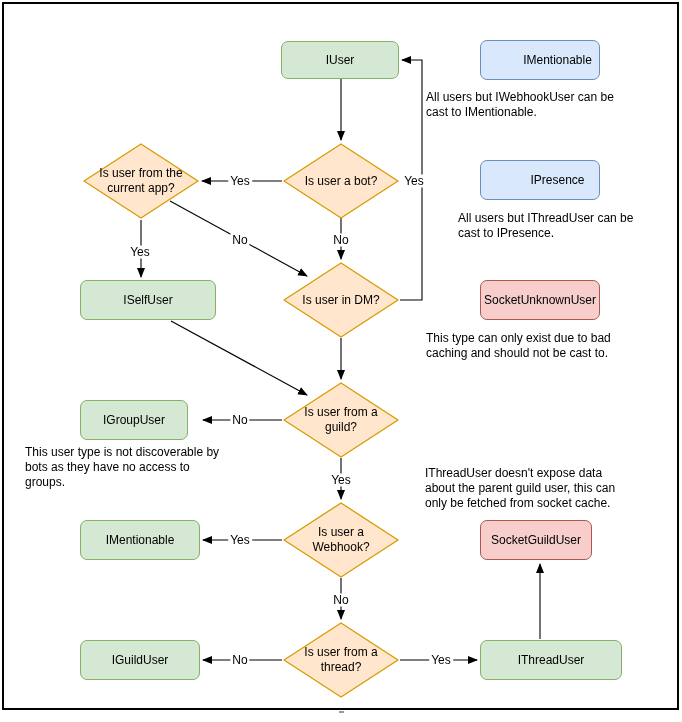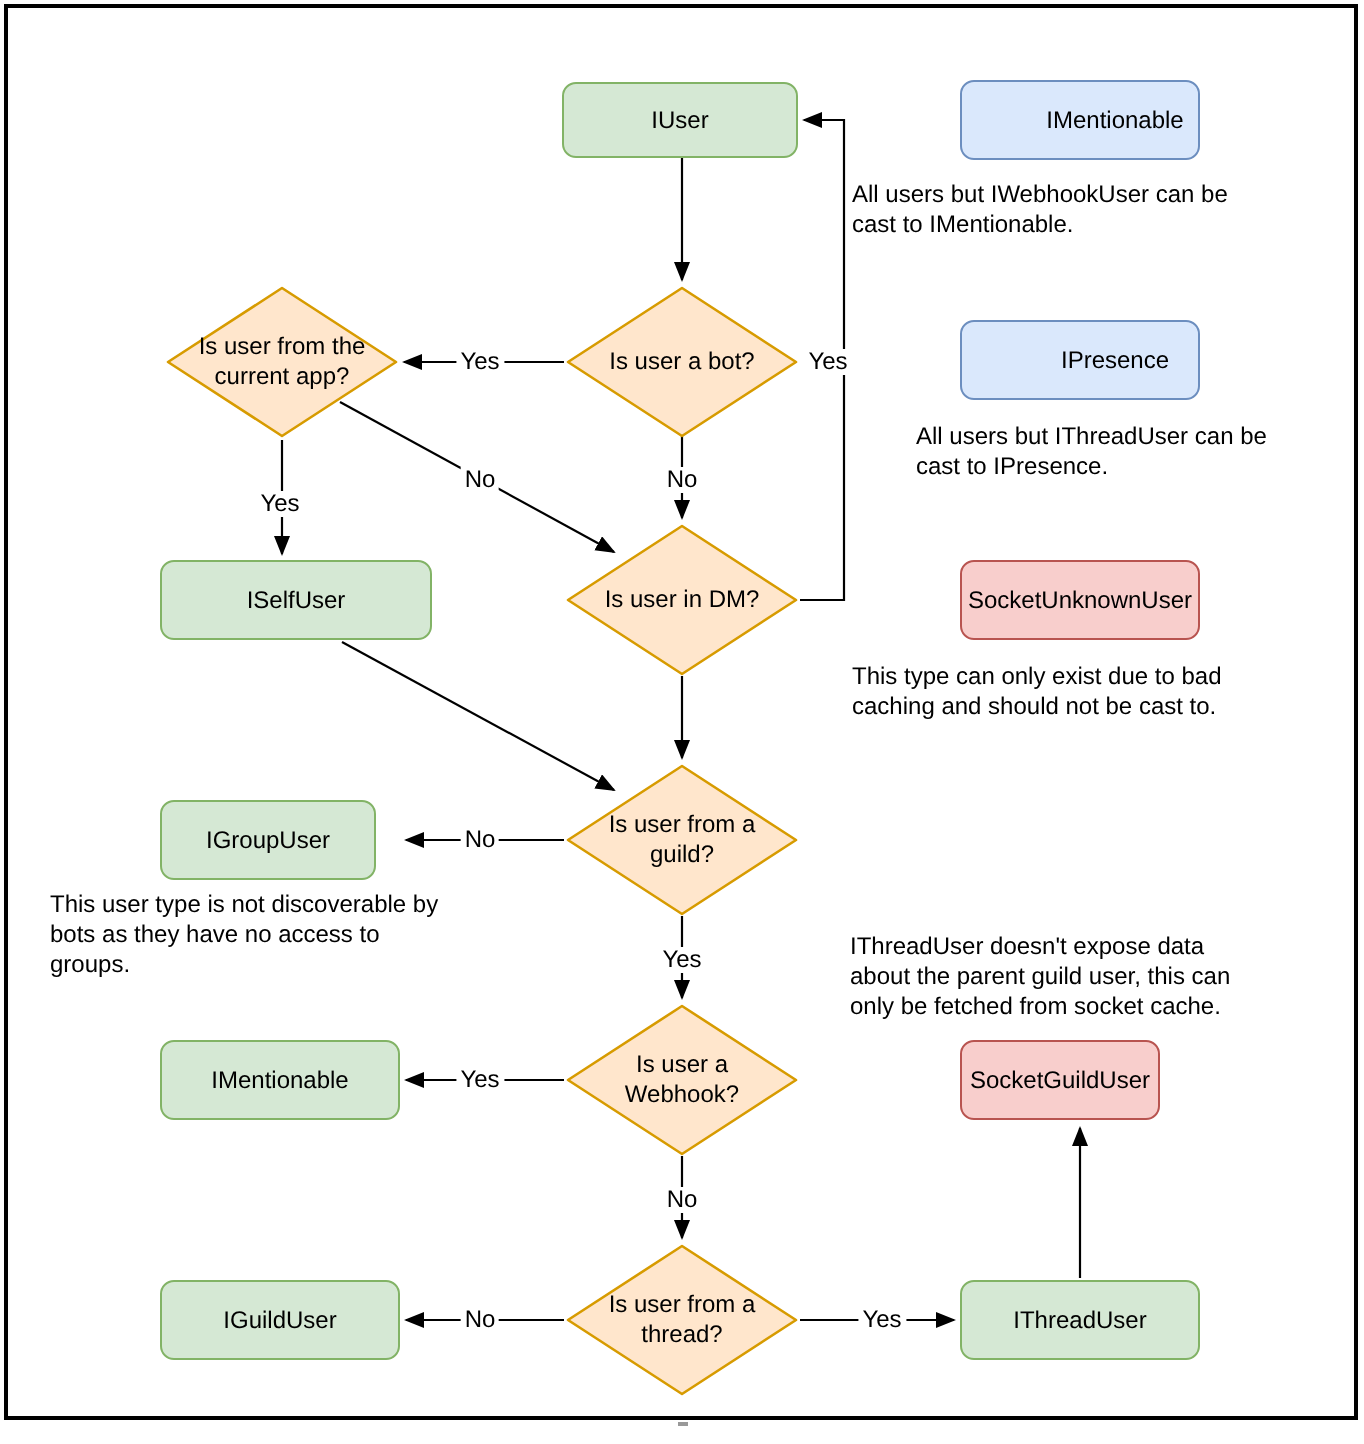--- a/index.html
+++ b/index.html
@@ -72,35 +72,35 @@
   </div>
   <div class="box green" style="left:80px;top:400px;width:108px;height:40px">
     <span class="lbl">IGroupUser</span>
   </div>
   <div class="box green" style="left:80px;top:520px;width:120px;height:40px">
     <span class="lbl">IMentionable</span>
   </div>
   <div class="box green" style="left:80px;top:640px;width:120px;height:40px">
     <span class="lbl">IGuildUser</span>
   </div>
-  <div class="box green" style="left:480px;top:640px;width:120px;height:40px">
+  <div class="box green" style="left:480px;top:640px;width:142px;height:40px">
     <span class="lbl">IThreadUser</span>
   </div>
 
   <div class="box blue" style="left:480px;top:40px;width:120px;height:40px">
     <span class="lbl">IMentionable</span>
   </div>
   <div class="box blue" style="left:480px;top:160px;width:120px;height:40px">
     <span class="lbl">IPresence</span>
   </div>
 
   <div class="box red" style="left:480px;top:280px;width:120px;height:40px">
     <span class="lbl">SocketUnknownUser</span>
   </div>
-  <div class="box red" style="left:480px;top:520px;width:100px;height:40px">
+  <div class="box red" style="left:480px;top:520px;width:112px;height:40px">
     <span class="lbl">SocketGuildUser</span>
   </div>
 
   <div class="diamond" style="left:283px;top:143px">
     <svg width="116" height="76">
         <polygon points="58,1 115,38 58,75 1,38"></polygon>
       </svg>
     <span class="lbl">Is user a bot?</span>
   </div>
   <div class="diamond" style="left:83px;top:143px">

